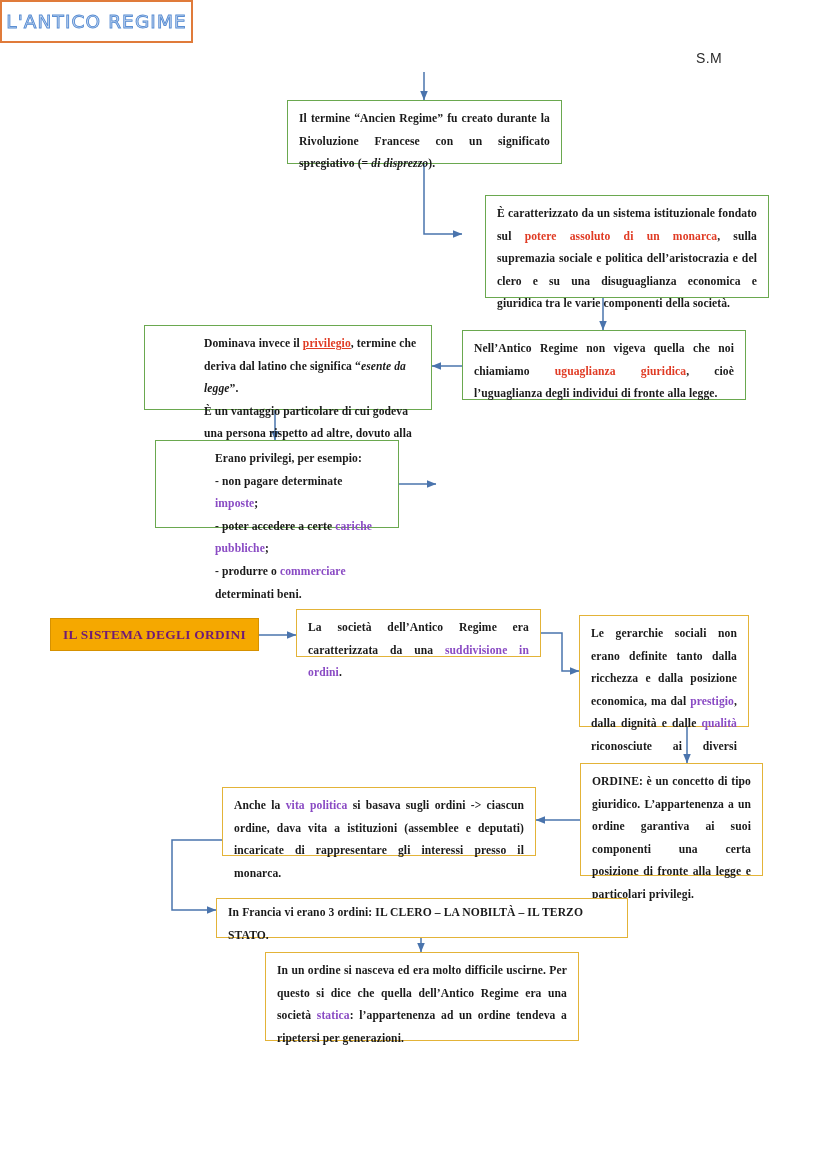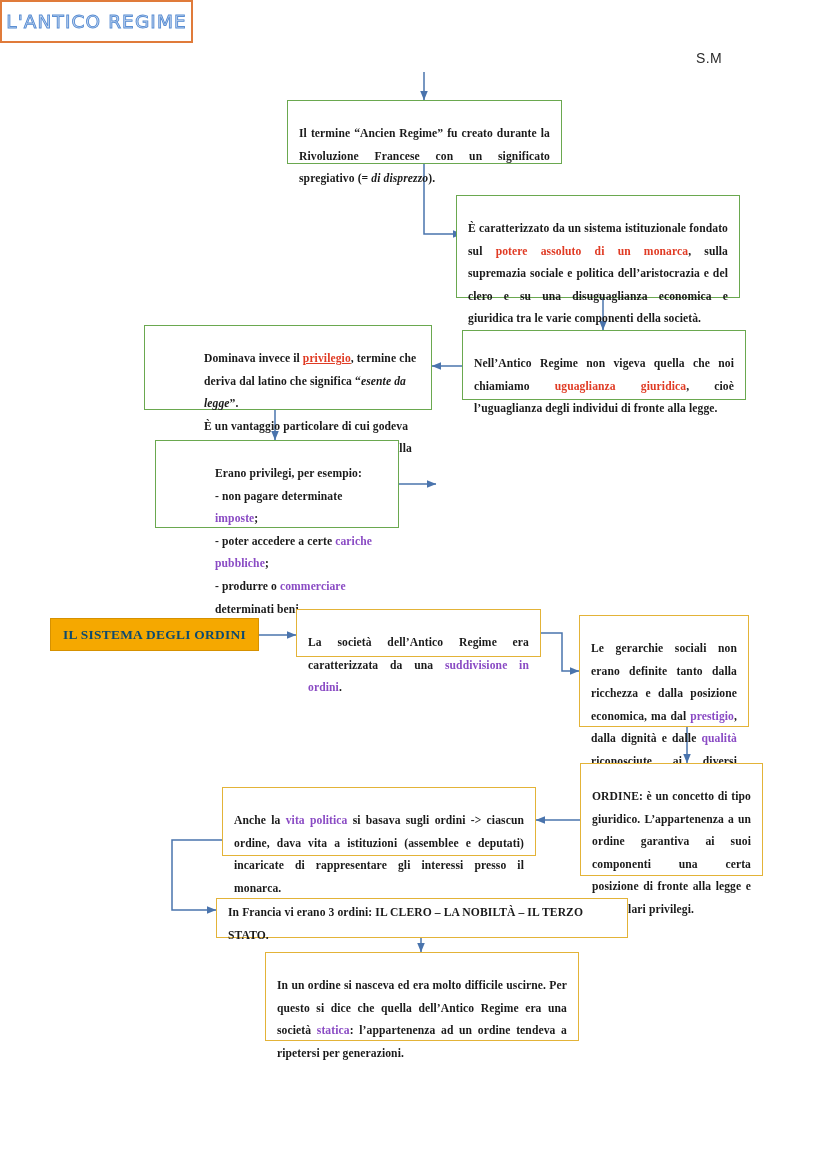--- a/index.html
+++ b/index.html
@@ -9,41 +9,41 @@
     -webkit-font-smoothing:antialiased;
   }
   .canvas{position:absolute;left:0;top:0;width:828px;height:1171px;overflow:hidden;}
   svg.links{position:absolute;left:0;top:0;width:828px;height:1171px;pointer-events:none;}
 
   
   .box{
     position:absolute;box-sizing:border-box;background:#ffffff;
     font-size:11.6px;line-height:1.95;color:#1a1a1a;font-weight:700;
     text-align:justify;text-justify:inter-word;
-    padding:22px 11px 6px 11px;
+    padding:7px 11px 6px 11px;
     letter-spacing:.1px;
   }
   .green{border:1.4px solid #6aa84f;}
   .gold{border:1.7px solid #e3b338;}
   .title-box{
     border:2px solid #e07b3a;background:#fff;
     display:flex;align-items:center;justify-content:center;
   }
   .title-text{
     font-family:"DejaVu Sans","Liberation Sans",sans-serif;
     font-size:18.5px;font-weight:400;letter-spacing:1.1px;
     color:#c9d9ef;
     -webkit-text-stroke:0.9px #5b8fd4;
     text-shadow:0 0 0 #5b8fd4;
   }
   .orange-head{
     position:absolute;box-sizing:border-box;
     background:#f5a800;border:1.6px solid #d69100;
     display:flex;align-items:center;justify-content:center;
-    font-size:13.4px;font-weight:700;color:#0c4a6e;letter-spacing:.3px;
+    font-size:13.4px;font-weight:700;color:#701a75;letter-spacing:.3px;
     font-family:"Liberation Serif","DejaVu Serif",serif;
   }
   .sm{
     position:absolute;font-family:"Liberation Sans","DejaVu Sans",sans-serif;
     font-size:14px;color:#2b2b2b;font-weight:400;letter-spacing:.4px;
   }
   .nojust{text-align:left;}
   .r{color:#e03b24;}
   .ru{color:#e03b24;text-decoration:underline;}
   .p{color:#8a4bc4;}
@@ -92,21 +92,21 @@
   <div class="sm" style="left:696px;top:50px;">S.M</div>
 
   <div class="title-box" style="left:330px;top:33px;width:189px;height:39px;">
     <span class="title-text">L'ANTICO REGIME</span>
   </div>
 
   <div class="box green" style="left:287px;top:100px;width:275px;height:64px;">
     <span><span>Il termine “Ancien Regime” fu creato durante la Rivoluzione Francese con un significato spregiativo (= </span><span class="i">di disprezzo</span><span>).</span></span>
   </div>
 
-  <div class="box green" style="left:456px;top:195px;width:284px;height:103px;">
+  <div class="box green" style="left:485px;top:195px;width:284px;height:103px;">
     <span><span>È caratterizzato da un sistema istituzionale fondato sul </span><span class="r">potere assoluto di un monarca</span><span>, sulla supremazia sociale e politica dell’aristocrazia e del clero e su una disuguaglianza economica e giuridica tra le varie componenti della società.</span></span>
   </div>
 
   <div class="box green" style="left:462px;top:330px;width:284px;height:70px;">
     <span><span>Nell’Antico Regime non vigeva quella che noi chiamiamo </span><span class="r">uguaglianza giuridica</span><span>, cioè l’uguaglianza degli individui di fronte alla legge.</span></span>
   </div>
 
   <div class="box green nojust" style="left:144px;top:325px;width:288px;height:85px;">
     <span><span class="ln"><span>Dominava invece il </span><span class="ru">privilegio</span><span>, termine che deriva dal latino che significa “</span><span class="i">esente da legge</span><span>”.</span></span><span class="ln"><span>È un vantaggio particolare di cui godeva una persona rispetto ad altre, dovuto alla gentilezza del sovrano.</span></span></span>
   </div>

